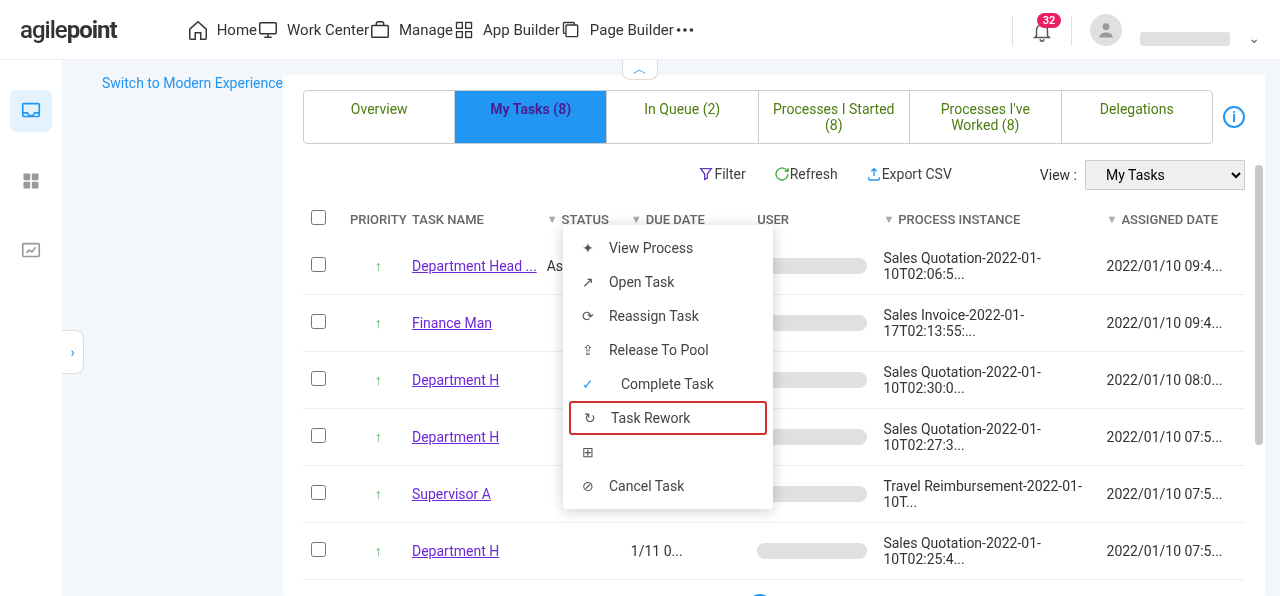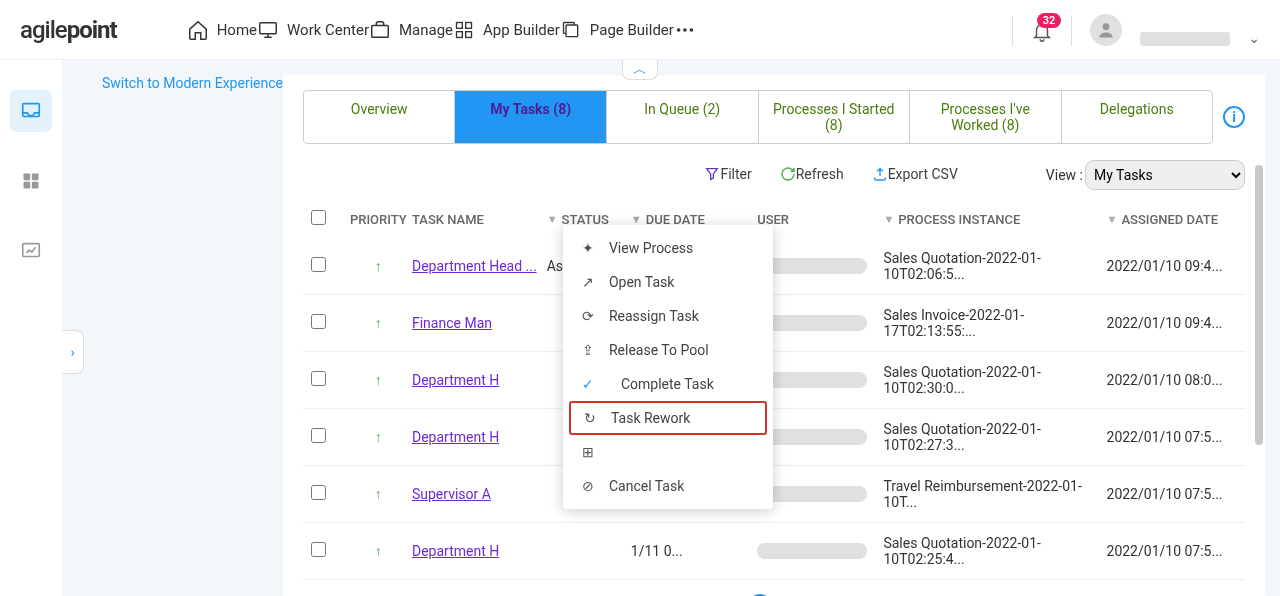--- a/index.html
+++ b/index.html
@@ -32,22 +32,22 @@
 .tabs{display:flex;border:1px solid #ccc;border-radius:4px;overflow:hidden;flex:1}
 .tab{flex:1;text-align:center;padding:10px 8px;cursor:pointer;border-right:1px solid #ccc;font-size:14px;color:#4d7c0f}
 .tab:last-child{border-right:none}
 .tab.active{background:#2196f3;color:#4c1d95;font-weight:700}
 .info-ic{width:22px;height:22px;border:2px solid #2196f3;border-radius:50%;color:#2196f3;display:flex;align-items:center;justify-content:center;font-weight:700;font-size:14px;cursor:pointer}
 .toolbar{display:flex;align-items:center;justify-content:flex-end;gap:28px;margin:16px 0 10px}
 .tool{display:flex;cursor:pointer;color:#404040}
 .tool .ic{color:#673ab7}
 .tool.refresh .ic{color:#4caf50}
 .tool.export .ic{color:#2196f3}
-.view-sel{display:flex;align-items:center;gap:2px;margin-left:60px}
-.view-sel select{border:1px solid #ccc;padding:5px 30px 5px 4px;border-radius:9px;font-size:14px;width:160px}
+.view-sel{display:flex;align-items:center;gap:8px;margin-left:60px}
+.view-sel select{border:1px solid #ccc;padding:5px 30px 5px 16px;border-radius:1px;font-size:14px;width:160px}
 .grid{width:100%}
 .ghead{display:flex;align-items:center;padding:10px 8px;color:#666;font-size:13px;font-weight:500}
 .grow{display:flex;align-items:center;padding:12px 8px;border-bottom:1px solid #eee}
 .c-chk{width:40px}
 .c-pri{width:80px;text-align:center}
 .c-name{width:160px}
 .c-stat{width:100px}
 .c-due{width:150px}
 .c-user{width:150px}
 .c-proc{width:265px}

